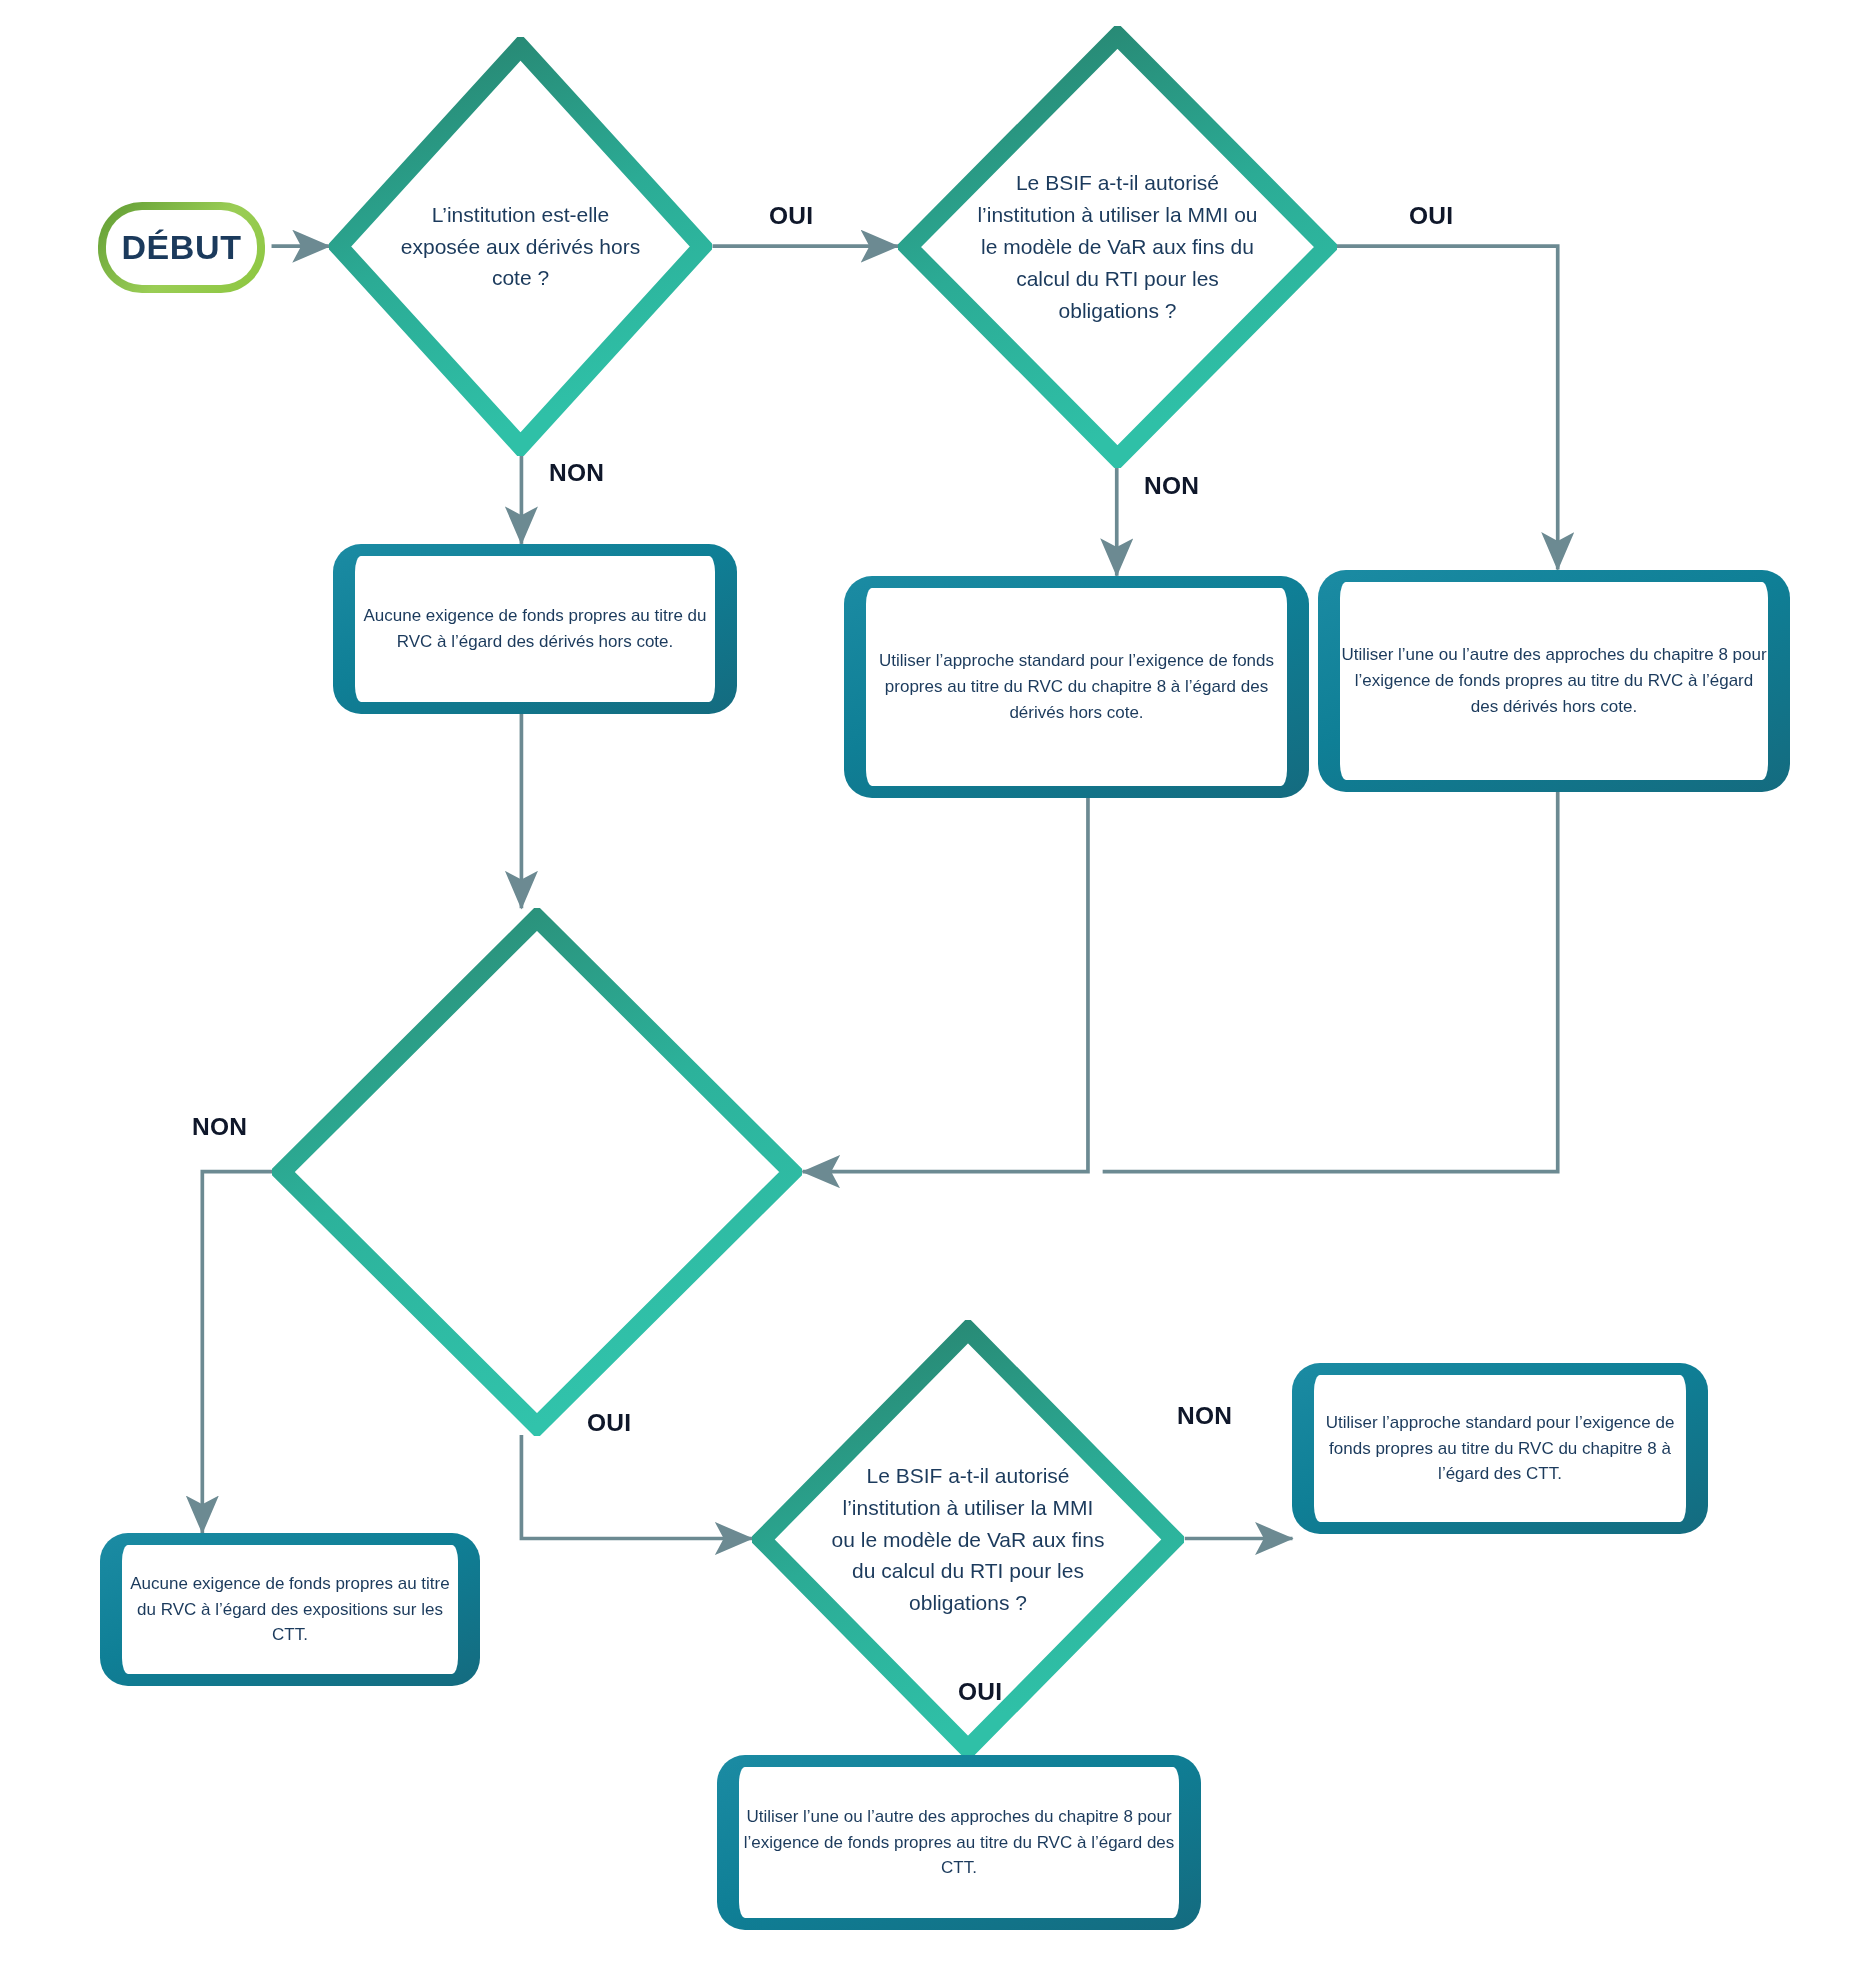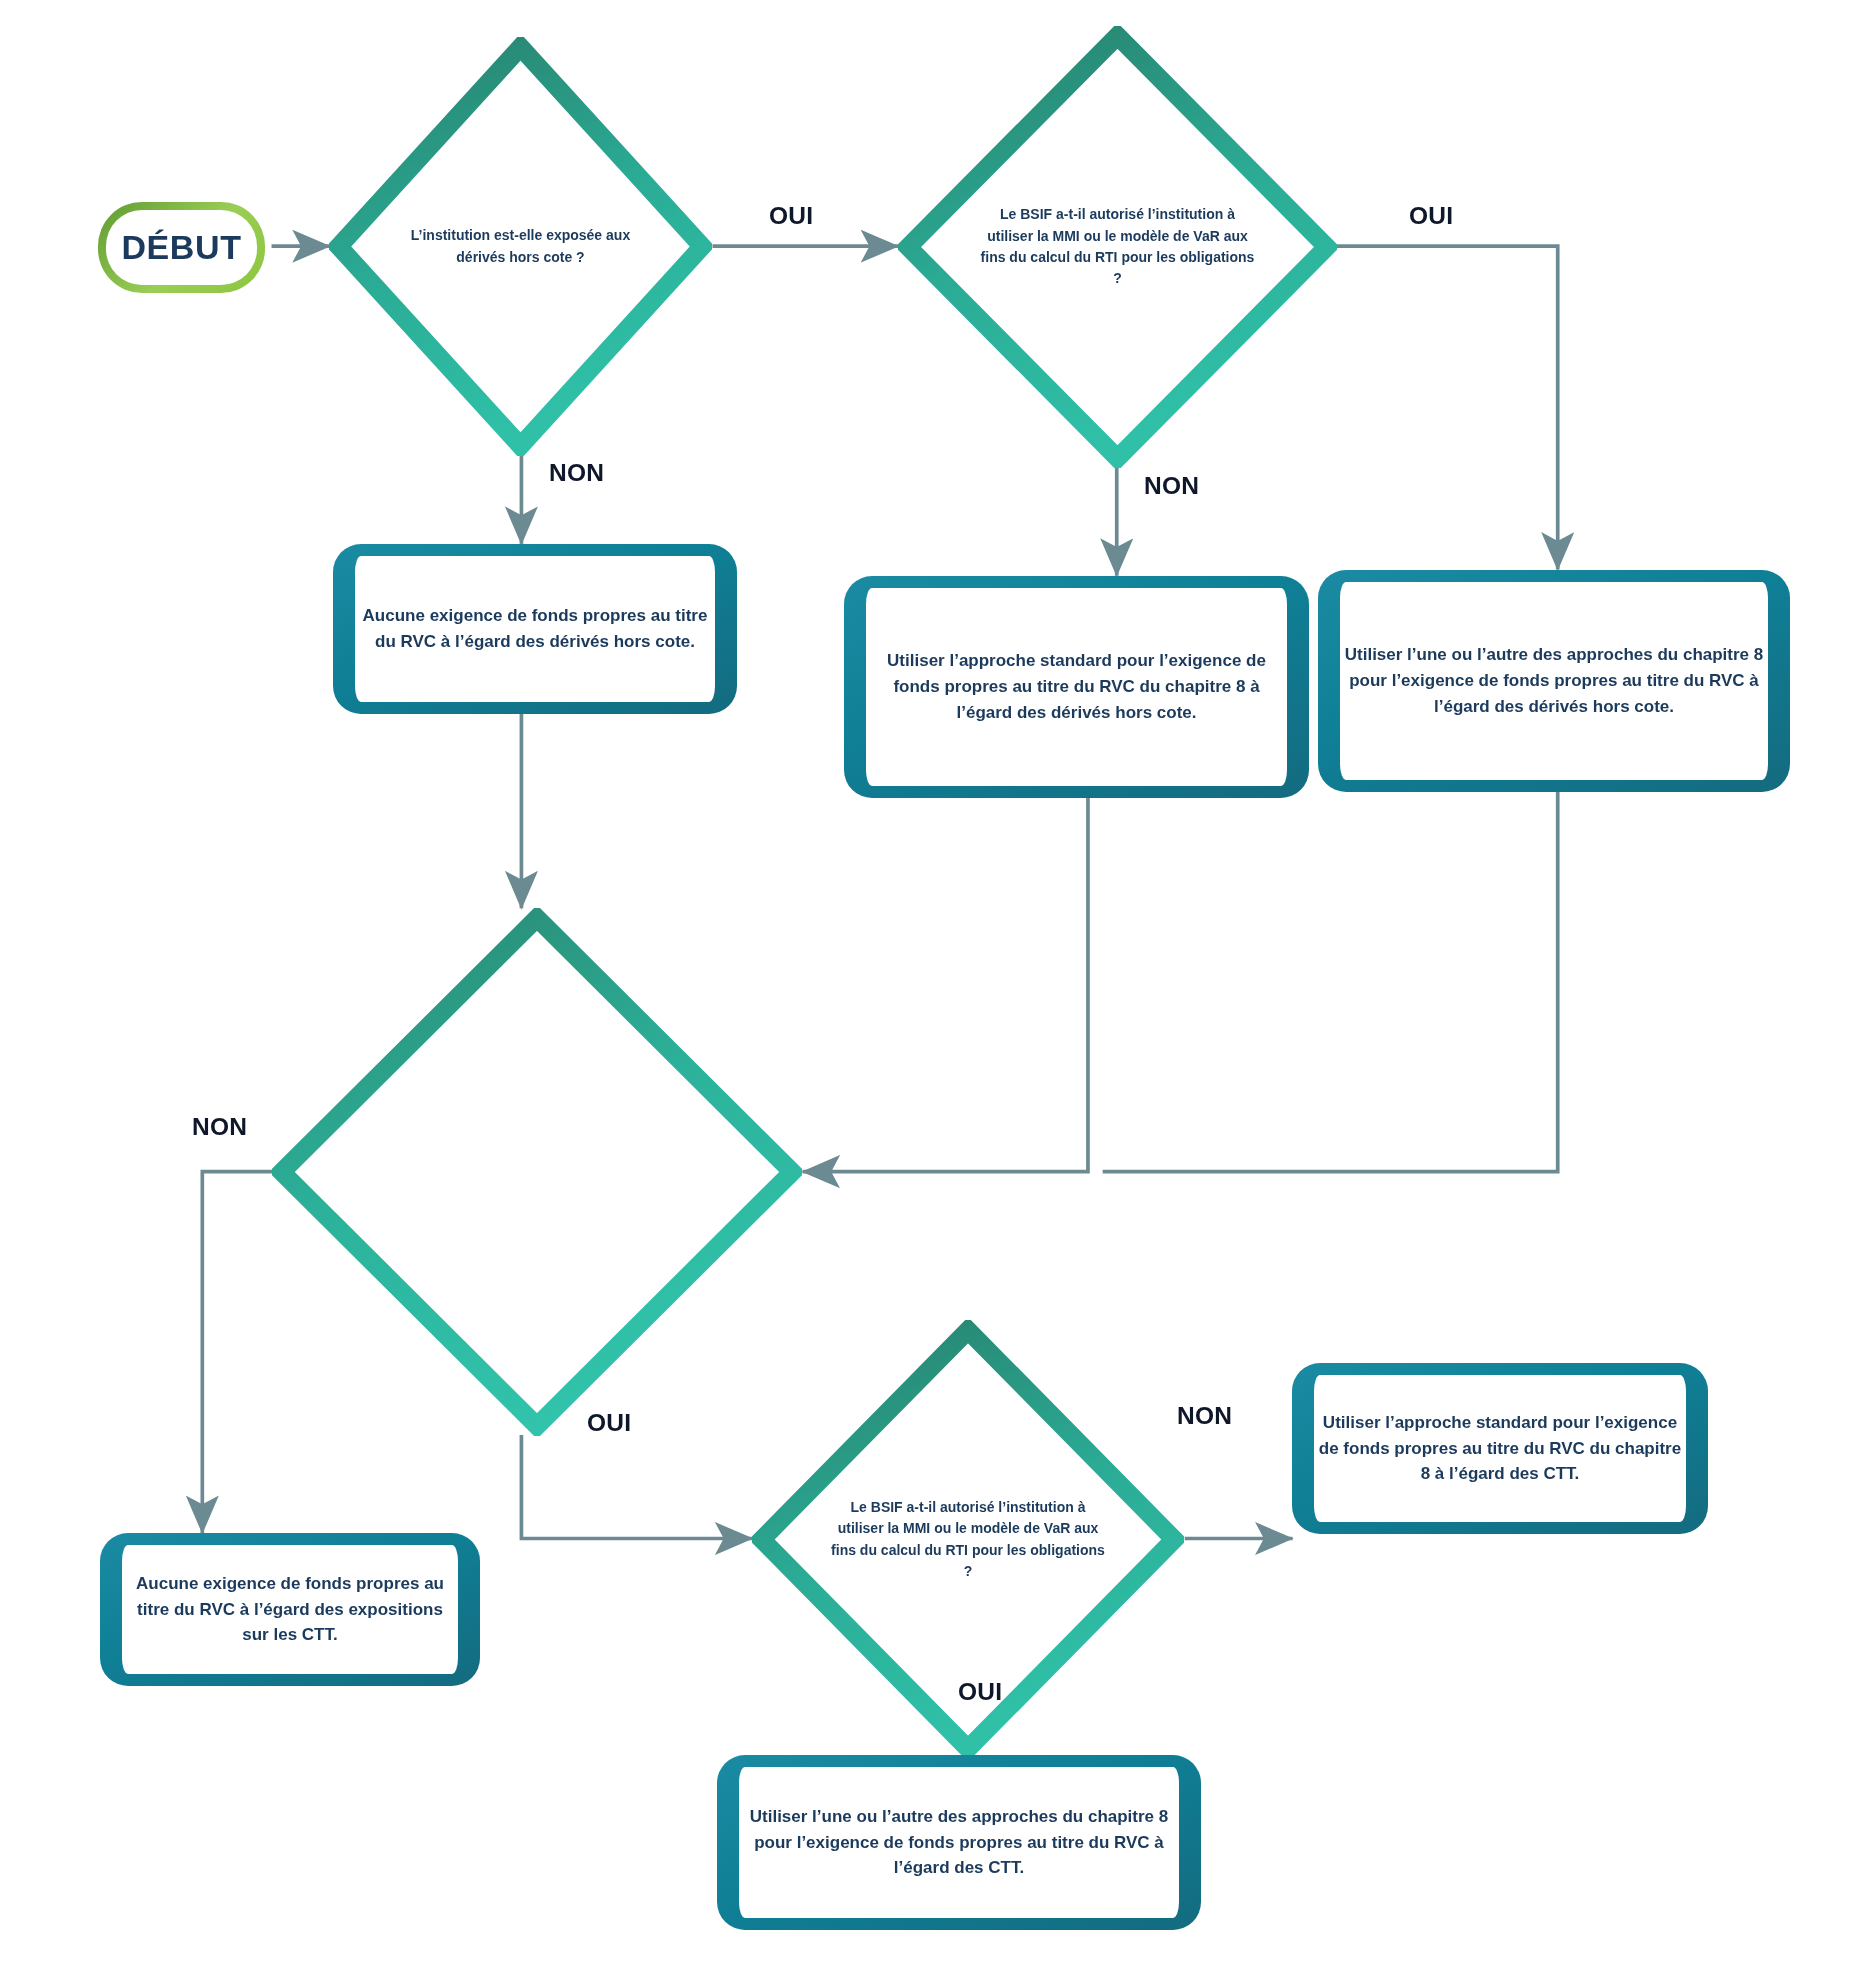--- a/index.html
+++ b/index.html
@@ -66,42 +66,42 @@
     background-image: linear-gradient(#fff, #fff),
                       linear-gradient(160deg, #1b8ba3 0%, #0f7f96 45%, #146b7f 100%);
     background-origin: border-box;
     background-clip: content-box, border-box;
     border: 6.7px solid transparent;
     padding: 6.1px 16px;
   }
   .process .label {
     color: #1b3a5c;
     font-size: 17px;
-    font-weight: bold;
+    font-weight: normal;
     line-height: 1.52;
     font-family: "Liberation Sans", sans-serif;
   }
 
   
   .decision {
     display: flex;
     align-items: center;
     justify-content: center;
   }
   .decision svg {
     position: absolute;
     left: 0;
     top: 0;
   }
   .decision .label {
     position: relative;
     z-index: 2;
     color: #1b3a5c;
-    font-size: 14px;
-    font-weight: bold;
+    font-size: 21px;
+    font-weight: normal;
     line-height: 1.52;
     text-align: center;
     width: 64%;
     font-family: "Liberation Sans", sans-serif;
   }
 
   
   .edge-label {
     position: absolute;
     color: #0f172a;

